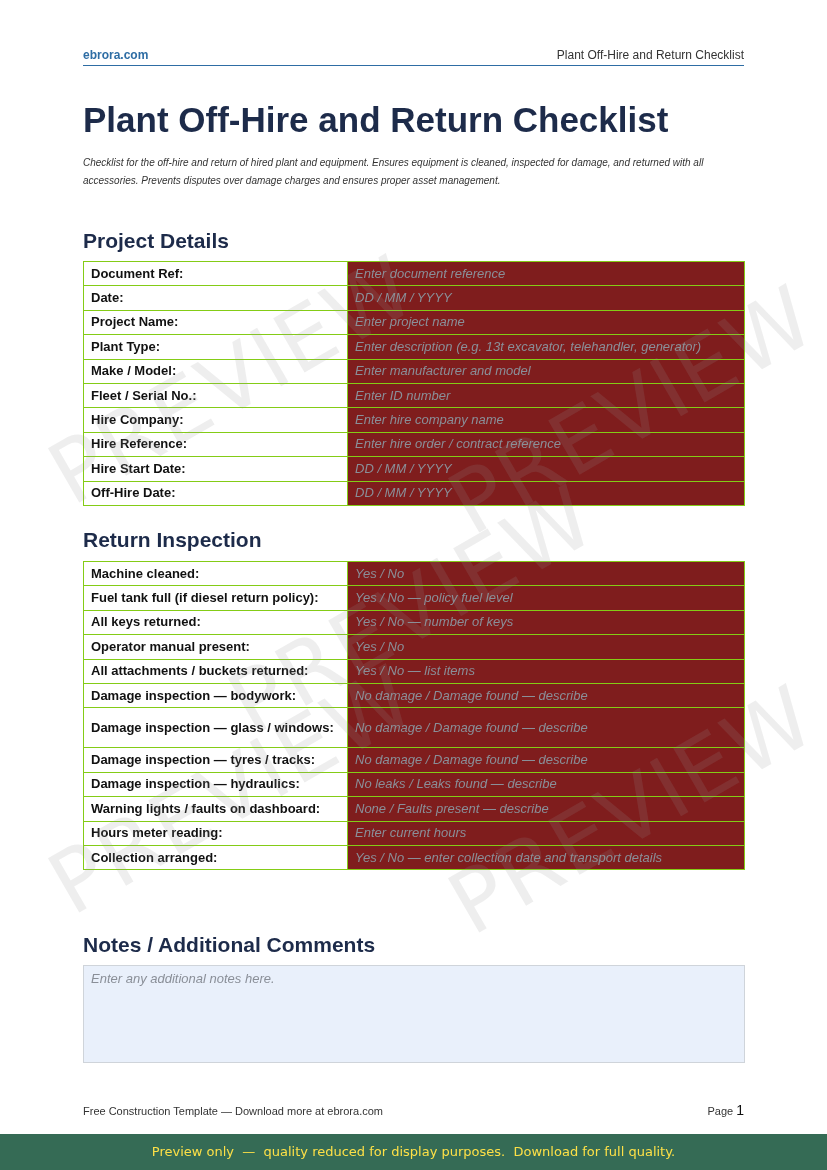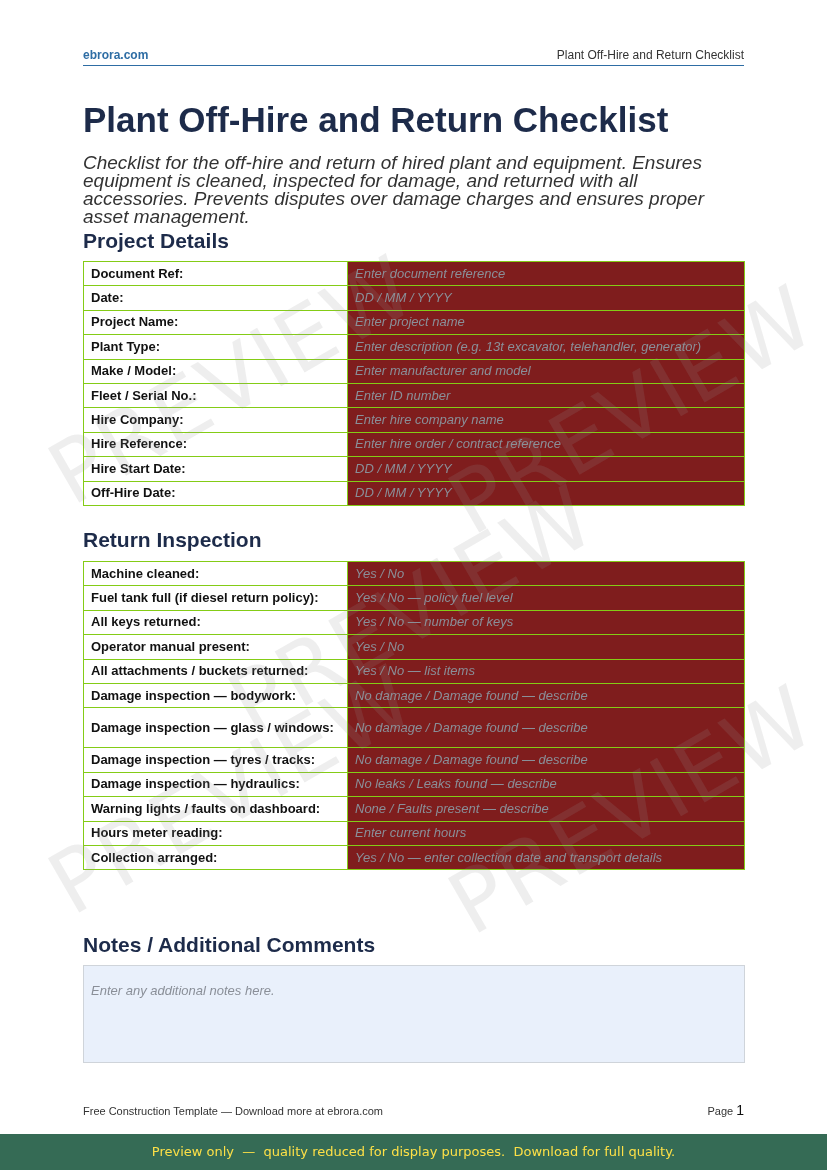--- a/index.html
+++ b/index.html
@@ -7,33 +7,33 @@
   body { position: relative; font-family: "Liberation Sans", sans-serif; color: #111; }
 
   .page { position: absolute; left: 0; top: 0; width: 827px; height: 1170px; }
 
   .header { position: absolute; left: 83px; top: 48px; width: 661px; height: 18px; border-bottom: 1px solid #2e6da4; display: flex; justify-content: space-between; align-items: flex-start; }
   .header .brand { font-size: 12px; font-weight: bold; color: #2e6da4; line-height: 14px; }
   .header .doc-title { font-size: 12px; color: #333; line-height: 14px; }
 
   h1.title { position: absolute; left: 83px; top: 99px; font-size: 35px; font-weight: bold; color: #1d2b4a; line-height: 42px; letter-spacing: 0px; }
 
-  .intro { position: absolute; left: 83px; top: 154px; width: 665px; font-size: 19px; font-style: italic; color: #333; line-height: 18px; }
+  .intro { position: absolute; left: 83px; top: 154px; width: 665px; font-size: 10px; font-style: italic; color: #333; line-height: 18px; }
 
   h2.section { position: absolute; left: 83px; font-size: 21px; font-weight: bold; color: #1d2b4a; line-height: 26px; }
 
   table.form { position: absolute; left: 83px; width: 662px; border-collapse: collapse; font-size: 13px; }
   table.form td { border: 1px solid #84cc16; padding: 0 7px; vertical-align: middle; }
   table.form td.label { width: 264px; font-weight: bold; color: #111; background: #ffffff; line-height: 16px; }
   table.form td.value { background: #7f1d1d; color: #8a8f98; font-style: italic; line-height: 16px; }
   table.form td.value:first-of-type { }
   table.form tr { height: 24.4px; }
   table.form tr.tall { height: 40px; }
 
-  .notes-box { position: absolute; left: 83px; top: 965px; width: 662px; height: 98px; background: #e9f0fb; border: 1px solid #cfd4da; padding: 17px 7px; font-size: 13px; font-style: italic; color: #8a8f98; }
+  .notes-box { position: absolute; left: 83px; top: 965px; width: 662px; height: 98px; background: #e9f0fb; border: 1px solid #cfd4da; padding: 5px 7px; font-size: 13px; font-style: italic; color: #8a8f98; }
 
   .footer-left { position: absolute; left: 83px; top: 1105px; font-size: 11px; color: #333; }
   .footer-right { position: absolute; right: 83px; top: 1102px; font-size: 11px; color: #333; }
   .footer-right .num { font-size: 14px; color: #111; }
 
   .preview-bar { position: absolute; left: 0; top: 1134px; width: 827px; height: 36px; background: #356b55; color: #fde047; font-family: "DejaVu Sans", sans-serif; font-size: 13px; text-align: center; line-height: 36px; white-space: pre; }
 
   .watermark { position: absolute; font-size: 86px; font-weight: normal; color: rgba(150,150,150,0.16); transform: rotate(-30deg); transform-origin: center; pointer-events: none; letter-spacing: 2px; font-family: "DejaVu Sans", sans-serif; }
 </style>
 </head>

